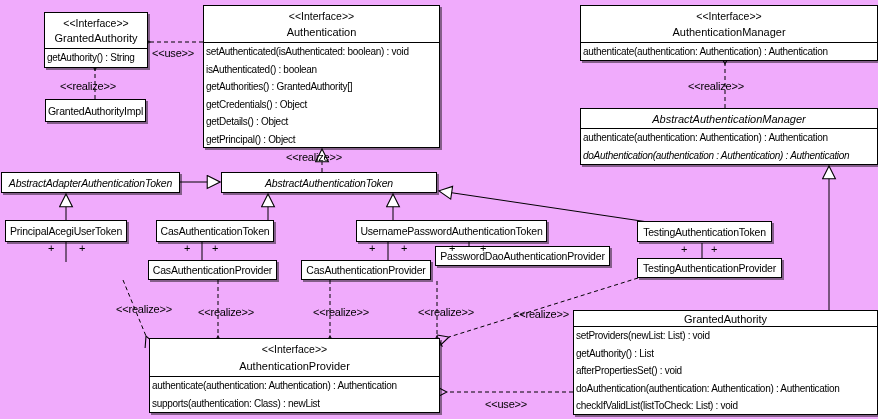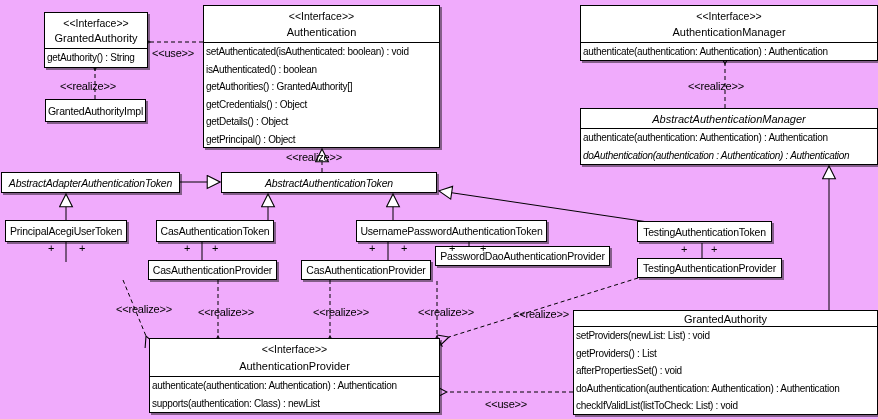--- a/index.html
+++ b/index.html
@@ -162,21 +162,21 @@
     <div class="methods">
       <div class="m" style="line-height:17.5px">authenticate(authentication: Authentication) : Authentication</div>
       <div class="m" style="line-height:17.5px">supports(authentication: Class) : newList</div>
     </div>
   </div>
 
   <div class="box" style="left:573px;top:310px;width:305px;height:105px">
     <div class="t1" style="height:15px">GrantedAuthority</div>
     <div class="methods">
       <div class="m" style="line-height:17.6px">setProviders(newList: List) : void</div>
-      <div class="m" style="line-height:17.6px">getProviders() : List</div>
+      <div class="m" style="line-height:17.6px">getAuthority() : List</div>
       <div class="m" style="line-height:17.6px">afterPropertiesSet() : void</div>
       <div class="m" style="line-height:17.6px">doAuthentication(authentication: Authentication) : Authentication</div>
       <div class="m" style="line-height:17.6px">checkIfValidList(listToCheck: List) : void</div>
     </div>
   </div>
 
   <span class="lbl" style="left:152px;top:47px">&lt;&lt;use&gt;&gt;</span>
   <span class="lbl" style="left:60px;top:80px">&lt;&lt;realize&gt;&gt;</span>
   <span class="lbl" style="left:286px;top:151px">&lt;&lt;realize&gt;&gt;</span>
   <span class="lbl" style="left:688px;top:80px">&lt;&lt;realize&gt;&gt;</span>

